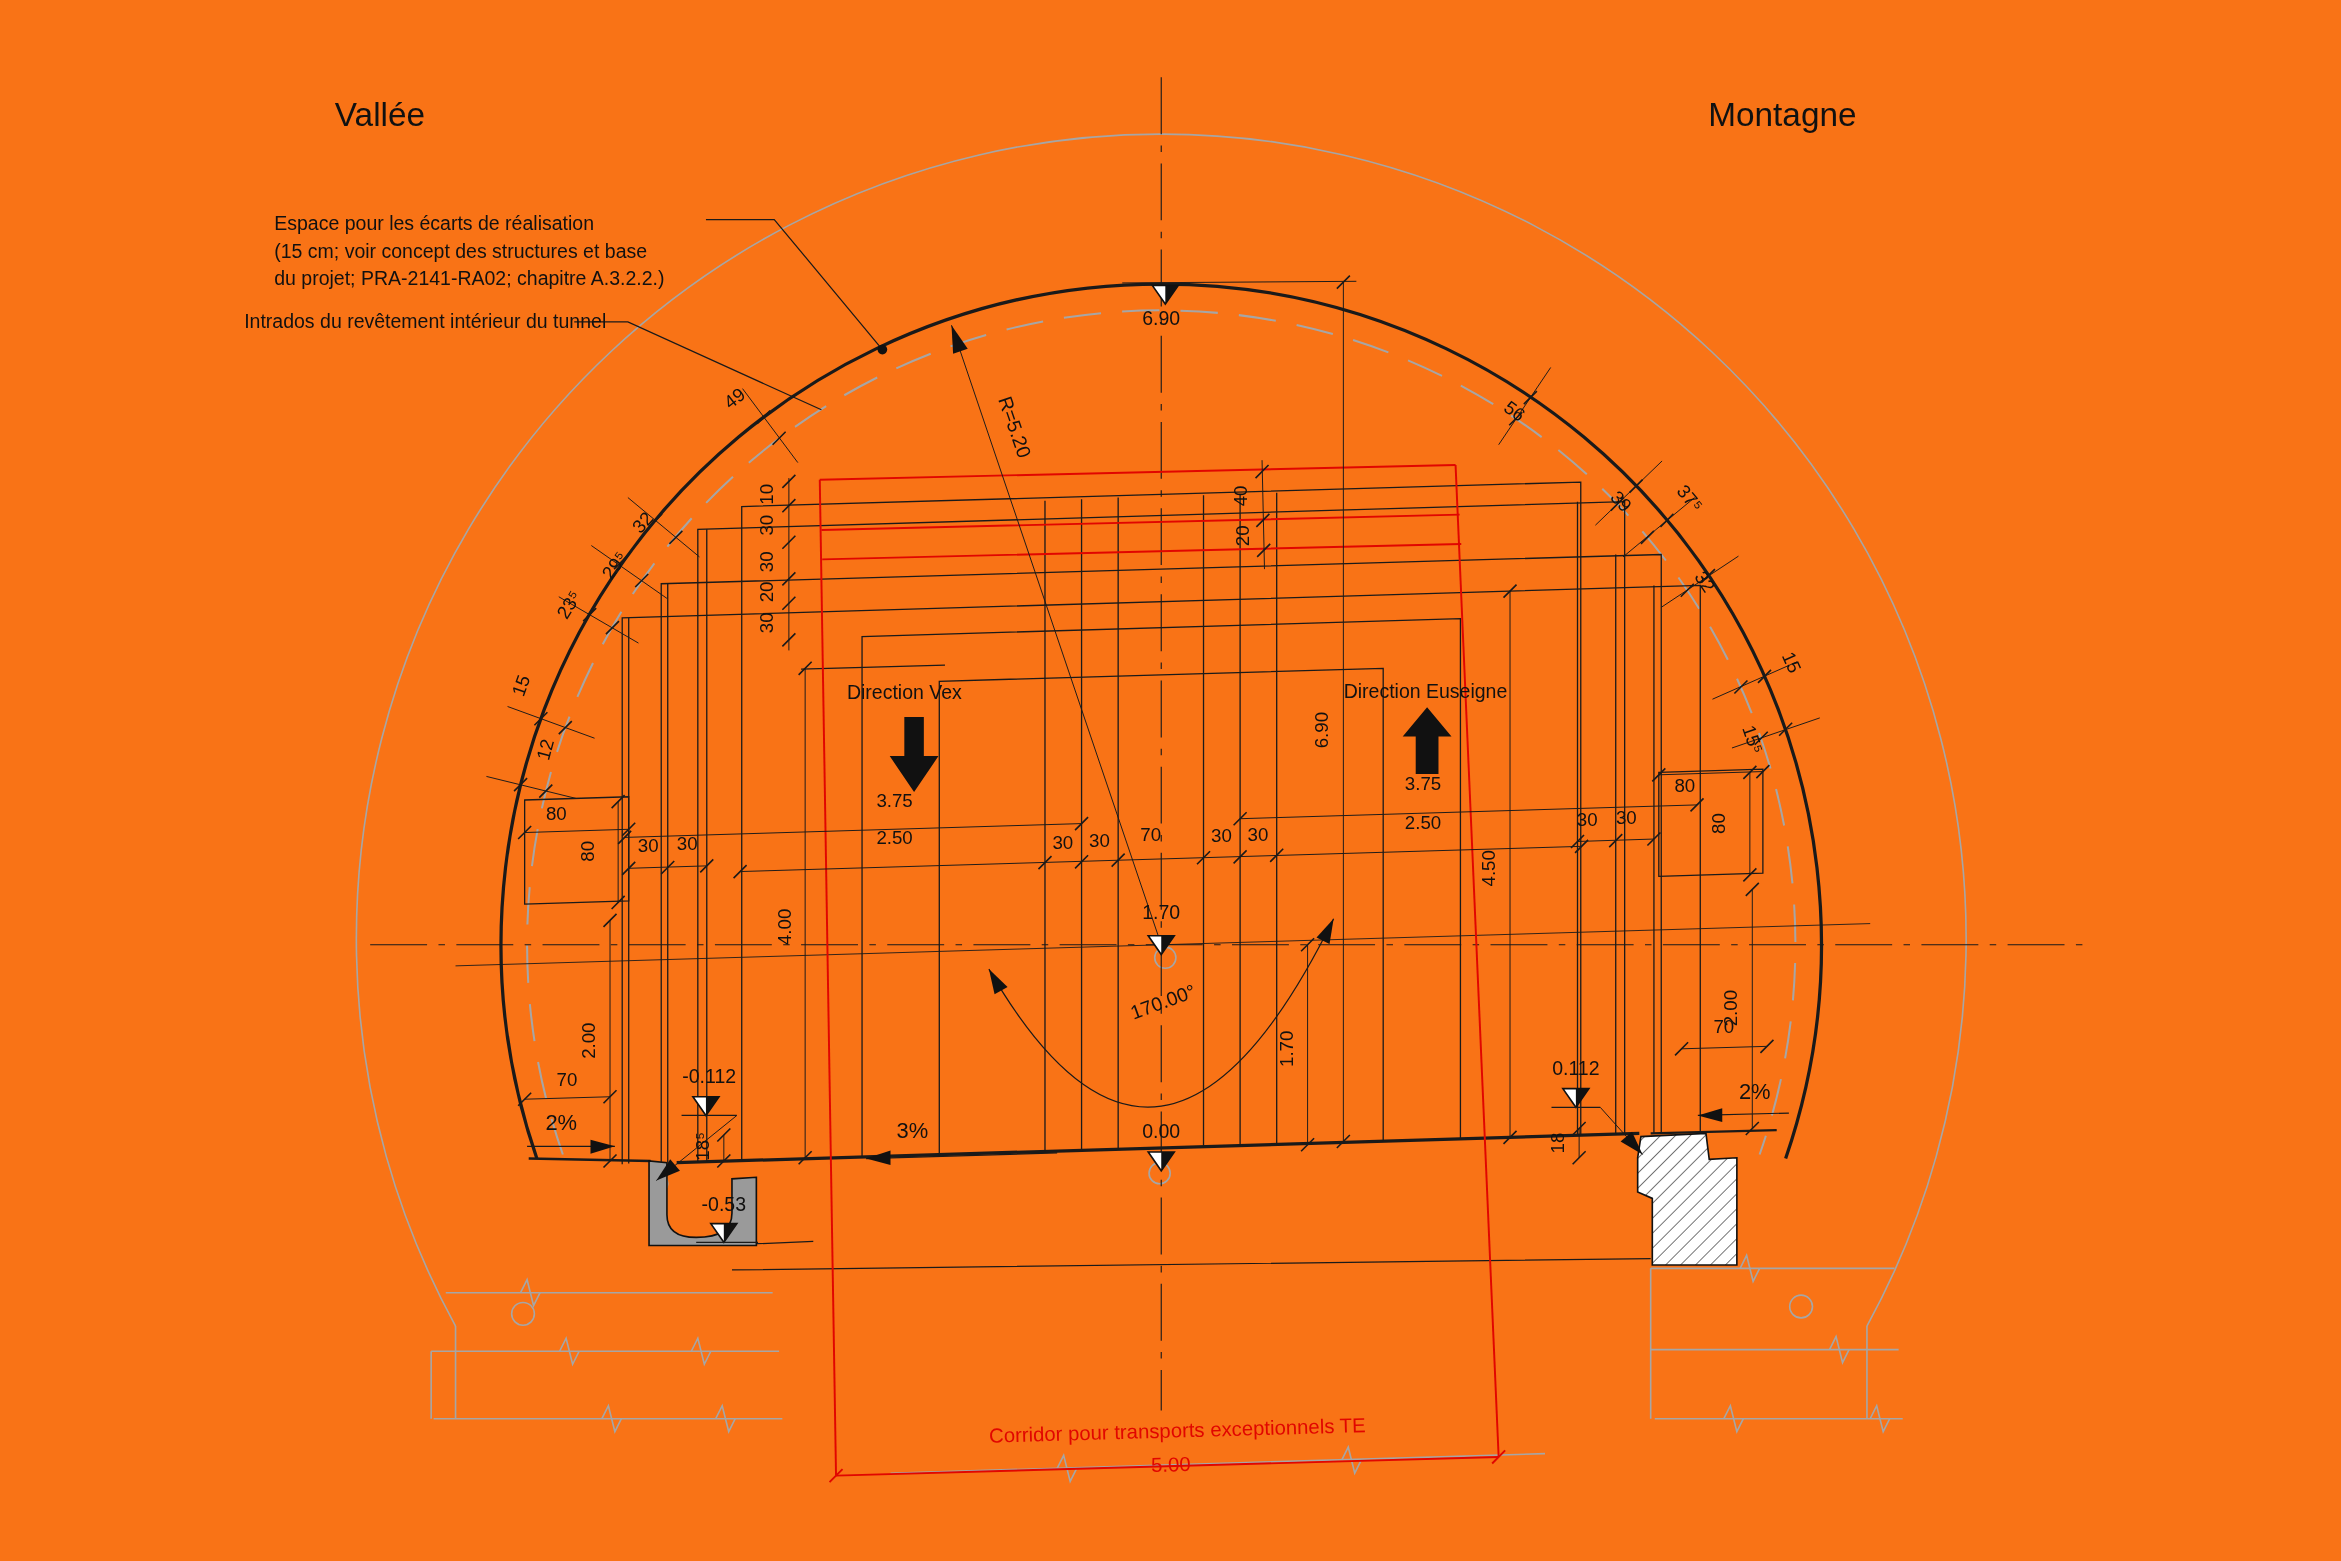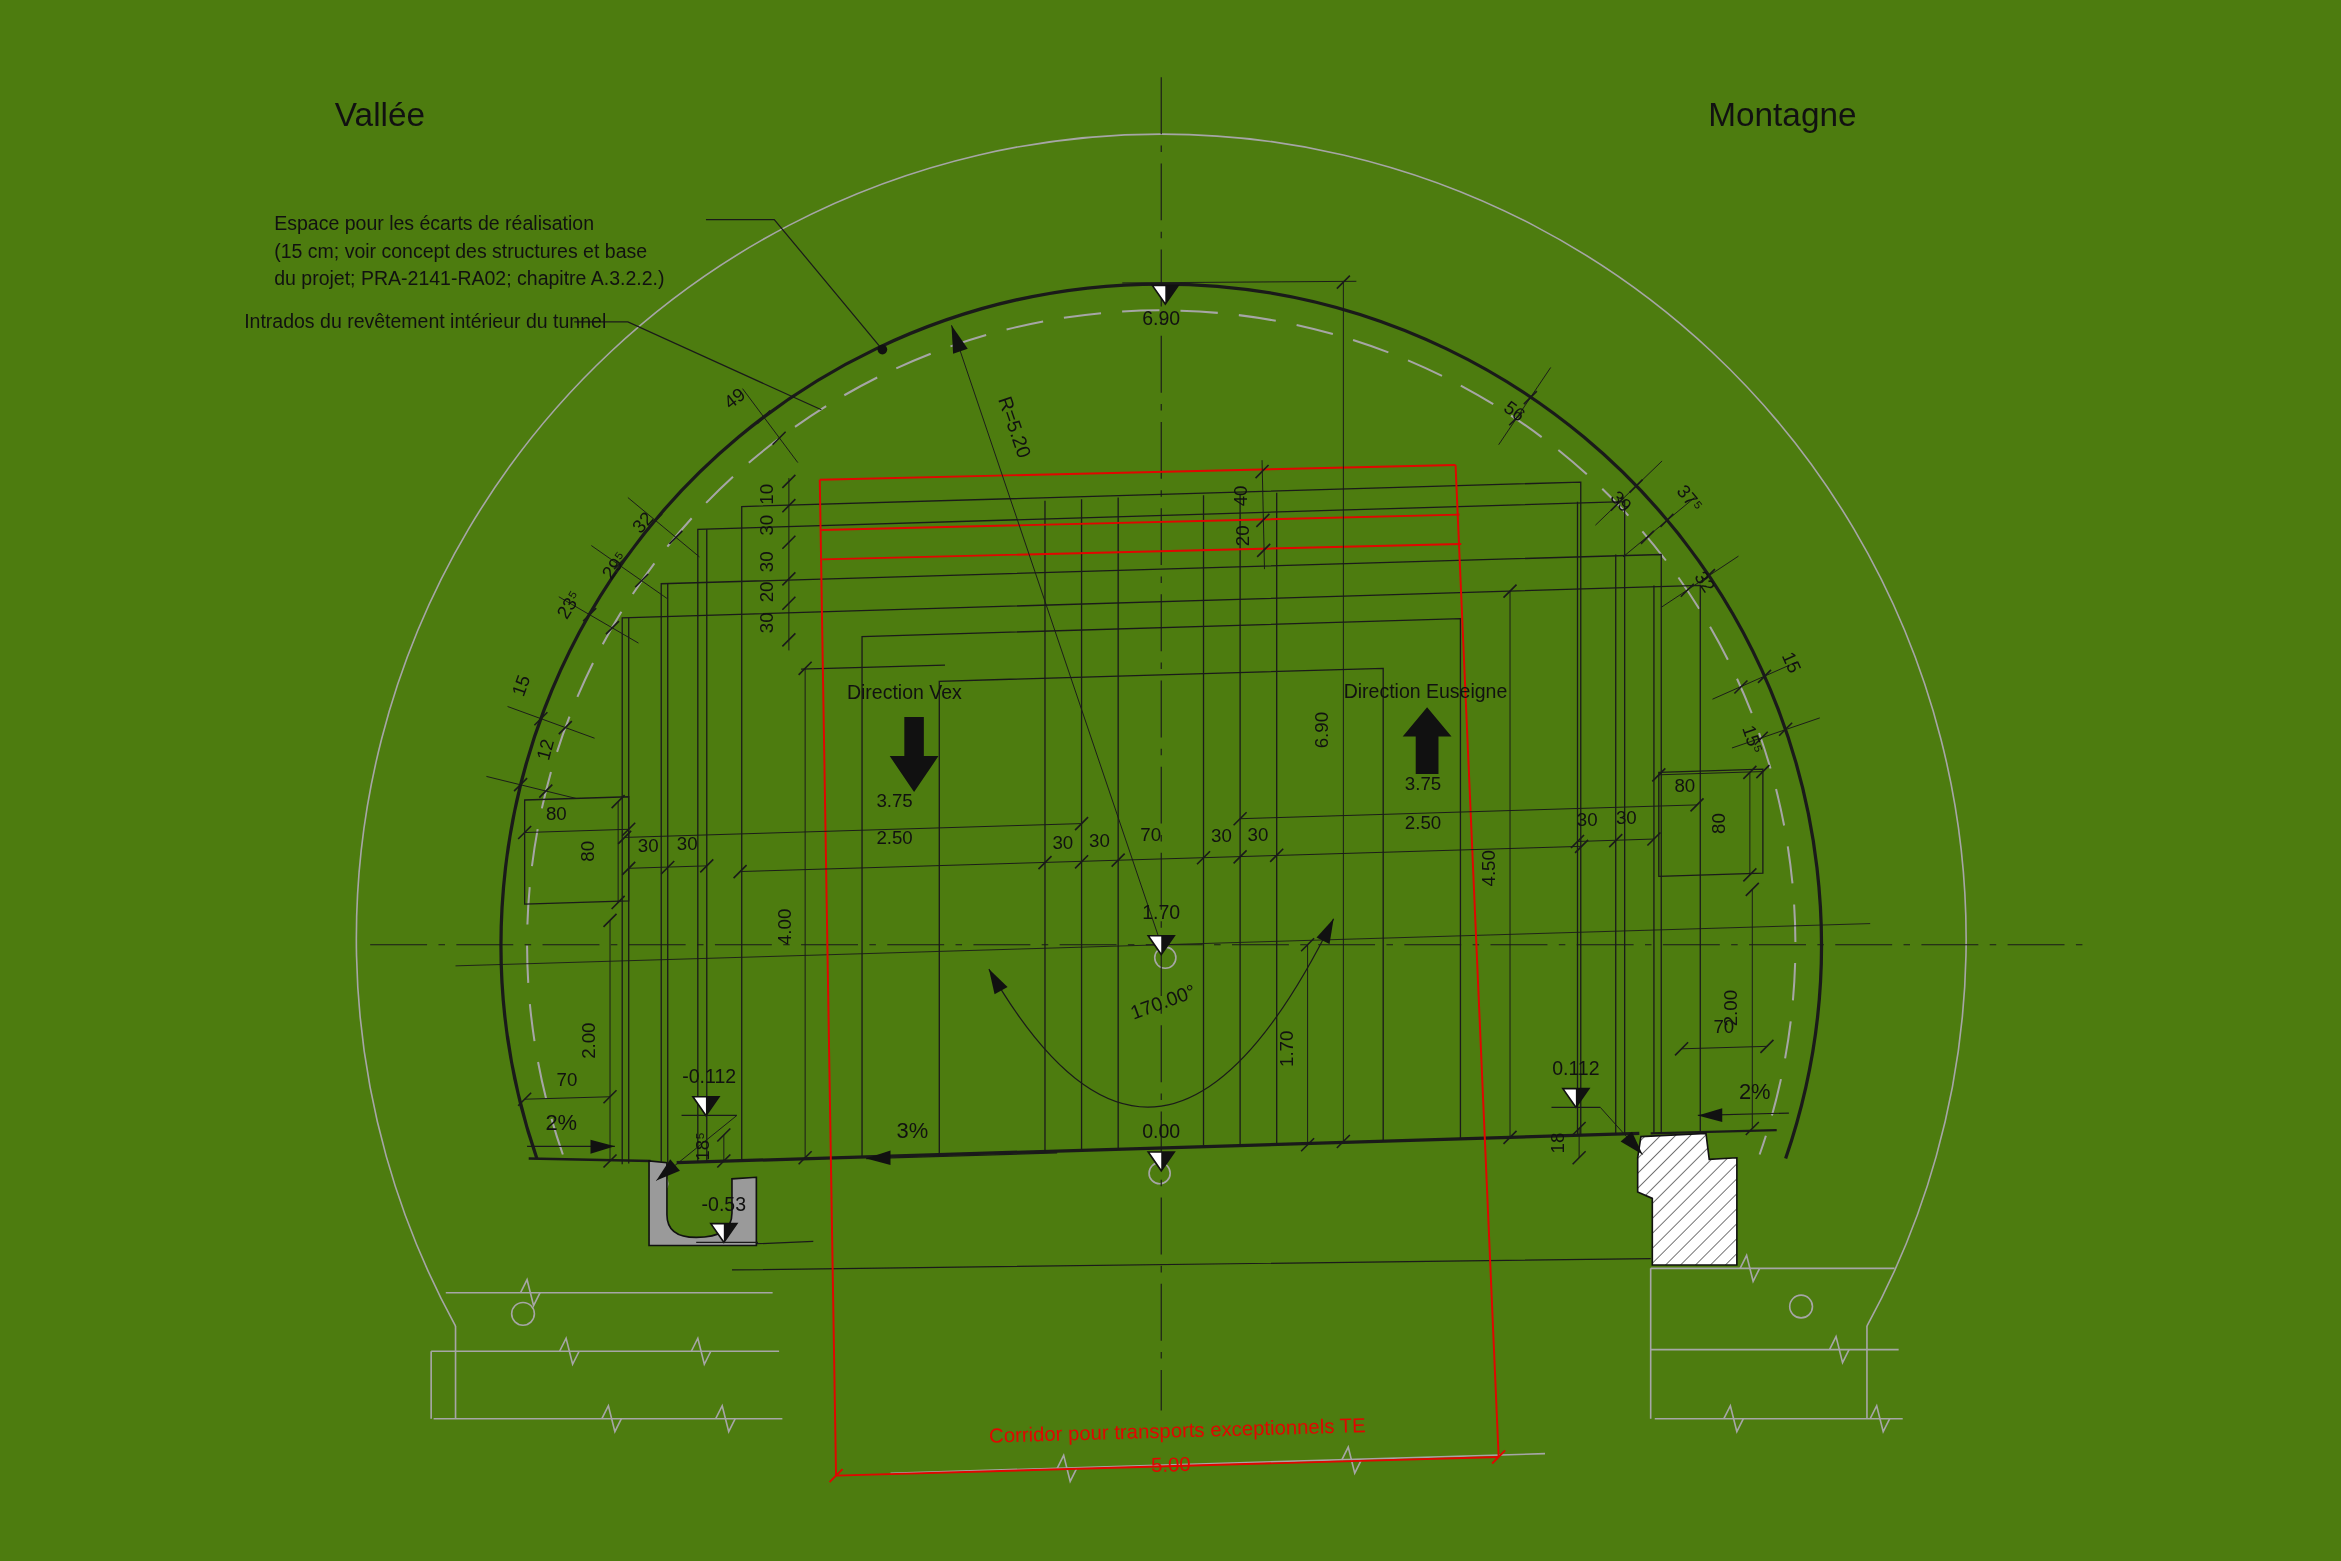--- a/index.html
+++ b/index.html
@@ -1,16 +1,16 @@
 <!DOCTYPE html>
 <html style="font-size:13px"><head>
 <meta charset="utf-8">
 <style>
   html,body{margin:0;padding:0;background:#fff;}
-  .canvas{position:relative;width:2342px;height:1561px;background:#4d7c0f;overflow:hidden;}
+  .canvas{position:relative;width:2342px;height:1561px;background:#f97316;overflow:hidden;}
   svg{position:absolute;left:0;top:0;}
   text{font-family:"Liberation Sans","DejaVu Sans",sans-serif;fill:#111;stroke:none;}
   .t40{font-size:41px;}
   .t24{font-size:24px;}
   .t23{font-size:23px;}
   .t26{font-size:27px;}
   .mid{text-anchor:middle;}
   .redtxt{fill:#e10600;font-size:25px;text-anchor:middle;}
   .ln{stroke:#1a1a1a;fill:none;}
   .gray{stroke:#a6a6a6;fill:none;}

